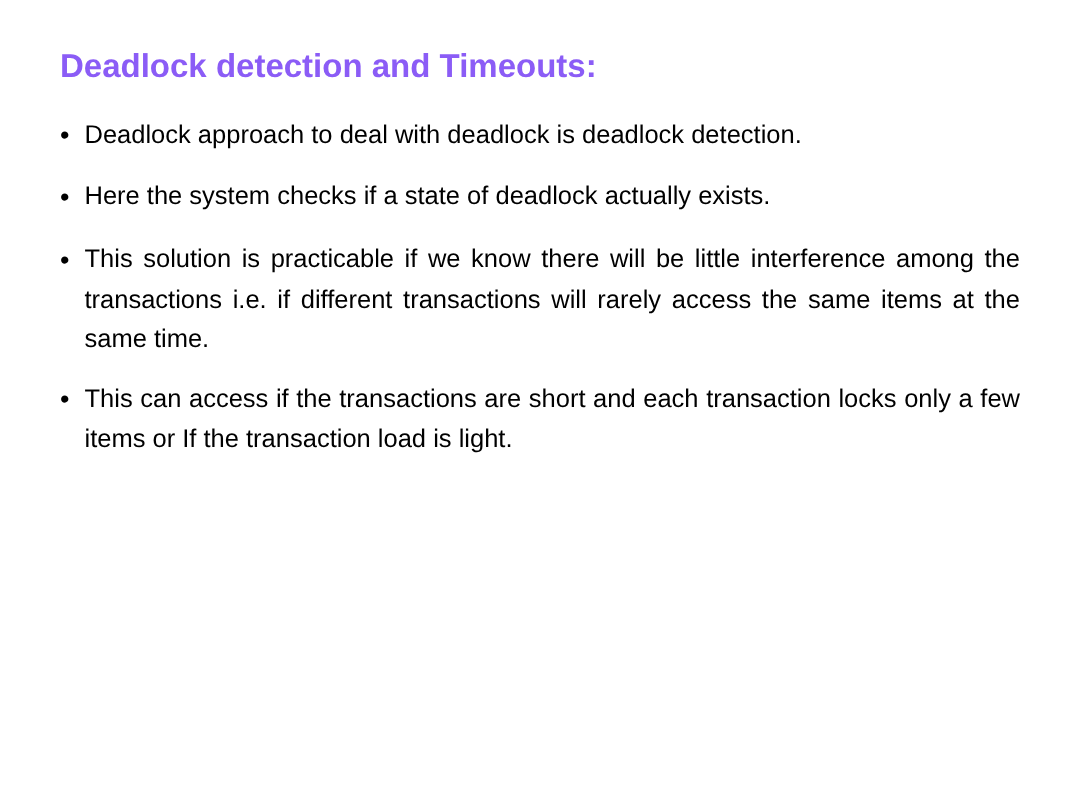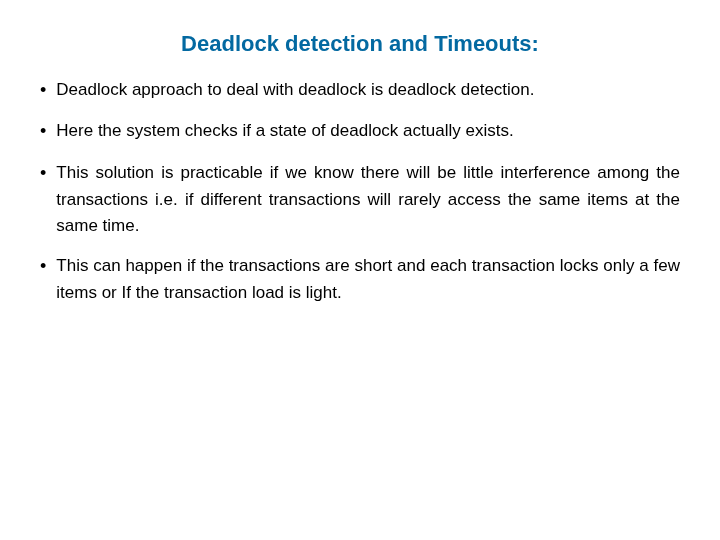--- a/index.html
+++ b/index.html
@@ -24,24 +24,23 @@
       height: 540px;
       background: #ffffff;
       padding: 30px 40px;
       display: flex;
       flex-direction: column;
     }
 
     .slide-title {
       font-size: 22px;
       font-weight: bold;
-      color: #0369a1;
+      color: #8b5cf6;
       margin-bottom: 18px;
       line-height: 1.3;
-      text-align: center;
     }
 
     .bullet-list {
       list-style: none;
       padding: 0;
       margin: 0;
       display: flex;
       flex-direction: column;
       gap: 14px;
     }
@@ -85,17 +84,17 @@
       <span class="bullet-text">Here the system checks if a state of deadlock actually exists.</span>
     </li>
 
     <li class="bullet-item">
       <span class="bullet-dot">•</span>
       <span class="bullet-text">This solution is practicable if we know there will be little interference among the transactions i.e. if different transactions will rarely access the same items at the same time.</span>
     </li>
 
     <li class="bullet-item">
       <span class="bullet-dot">•</span>
-      <span class="bullet-text">This can happen if the transactions are short and each transaction locks only a few items or If the transaction load is light.</span>
+      <span class="bullet-text">This can access if the transactions are short and each transaction locks only a few items or If the transaction load is light.</span>
     </li>
 
   </ul>
 </div>
 
 </body></html>

